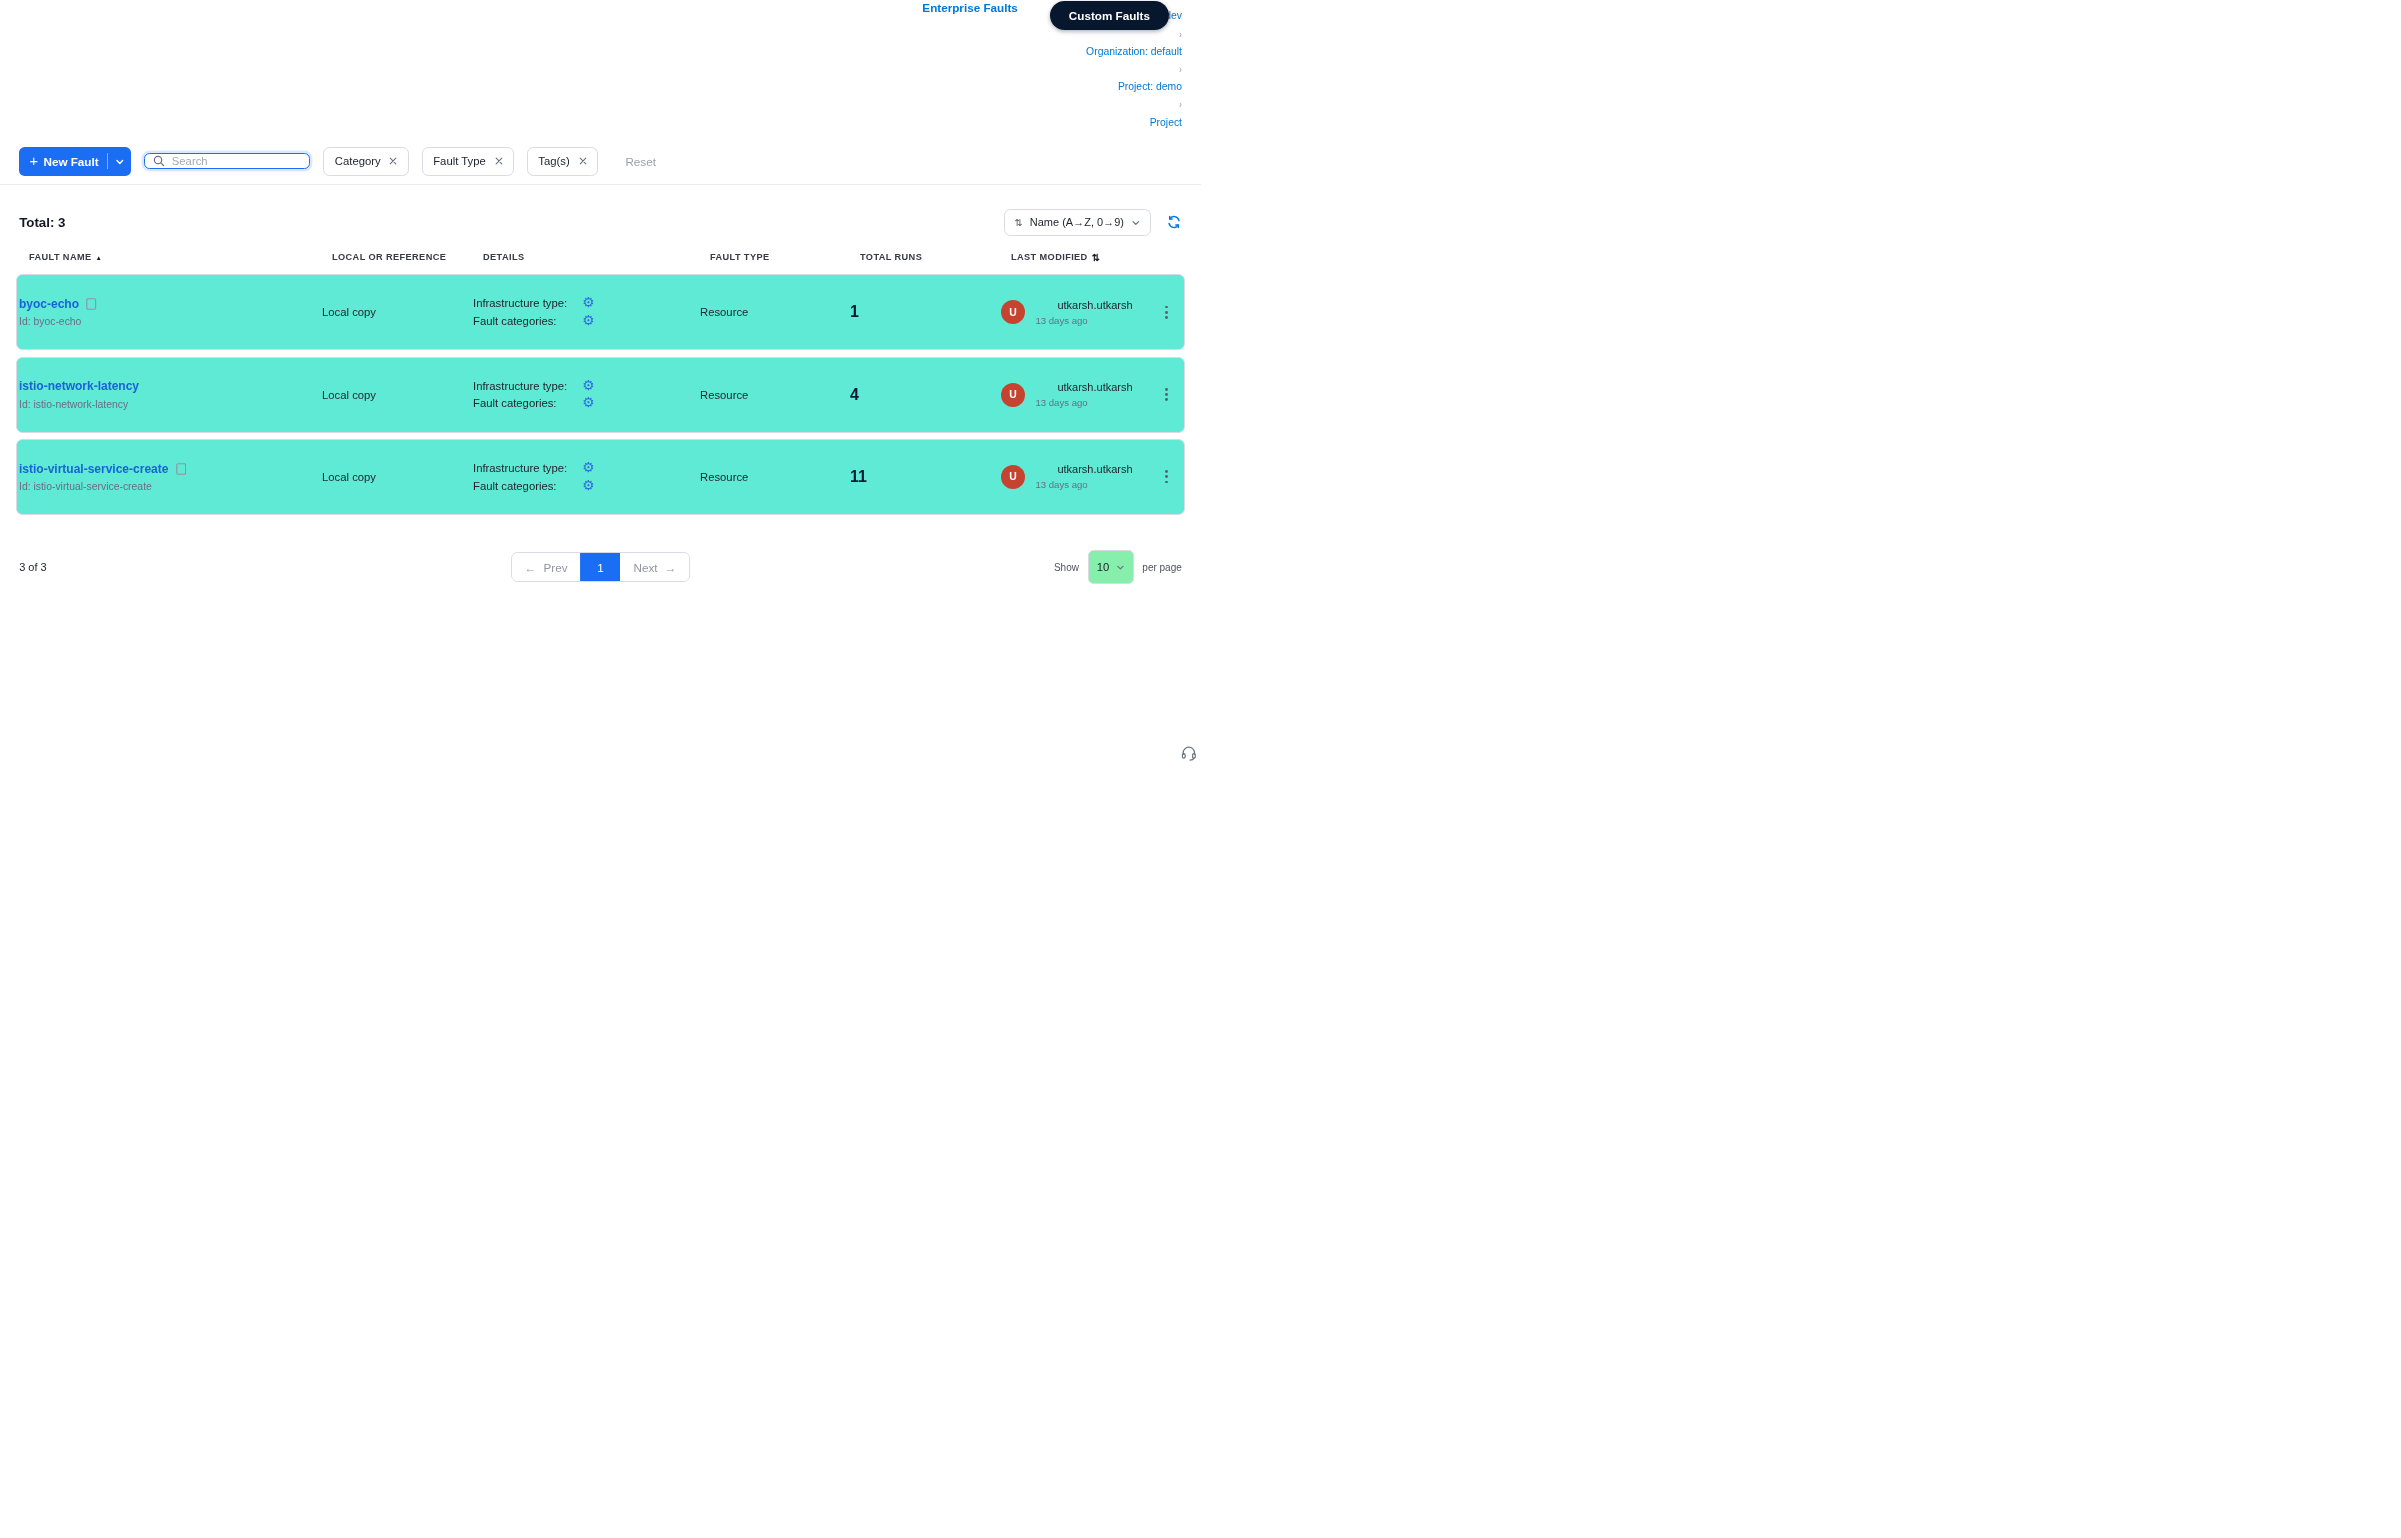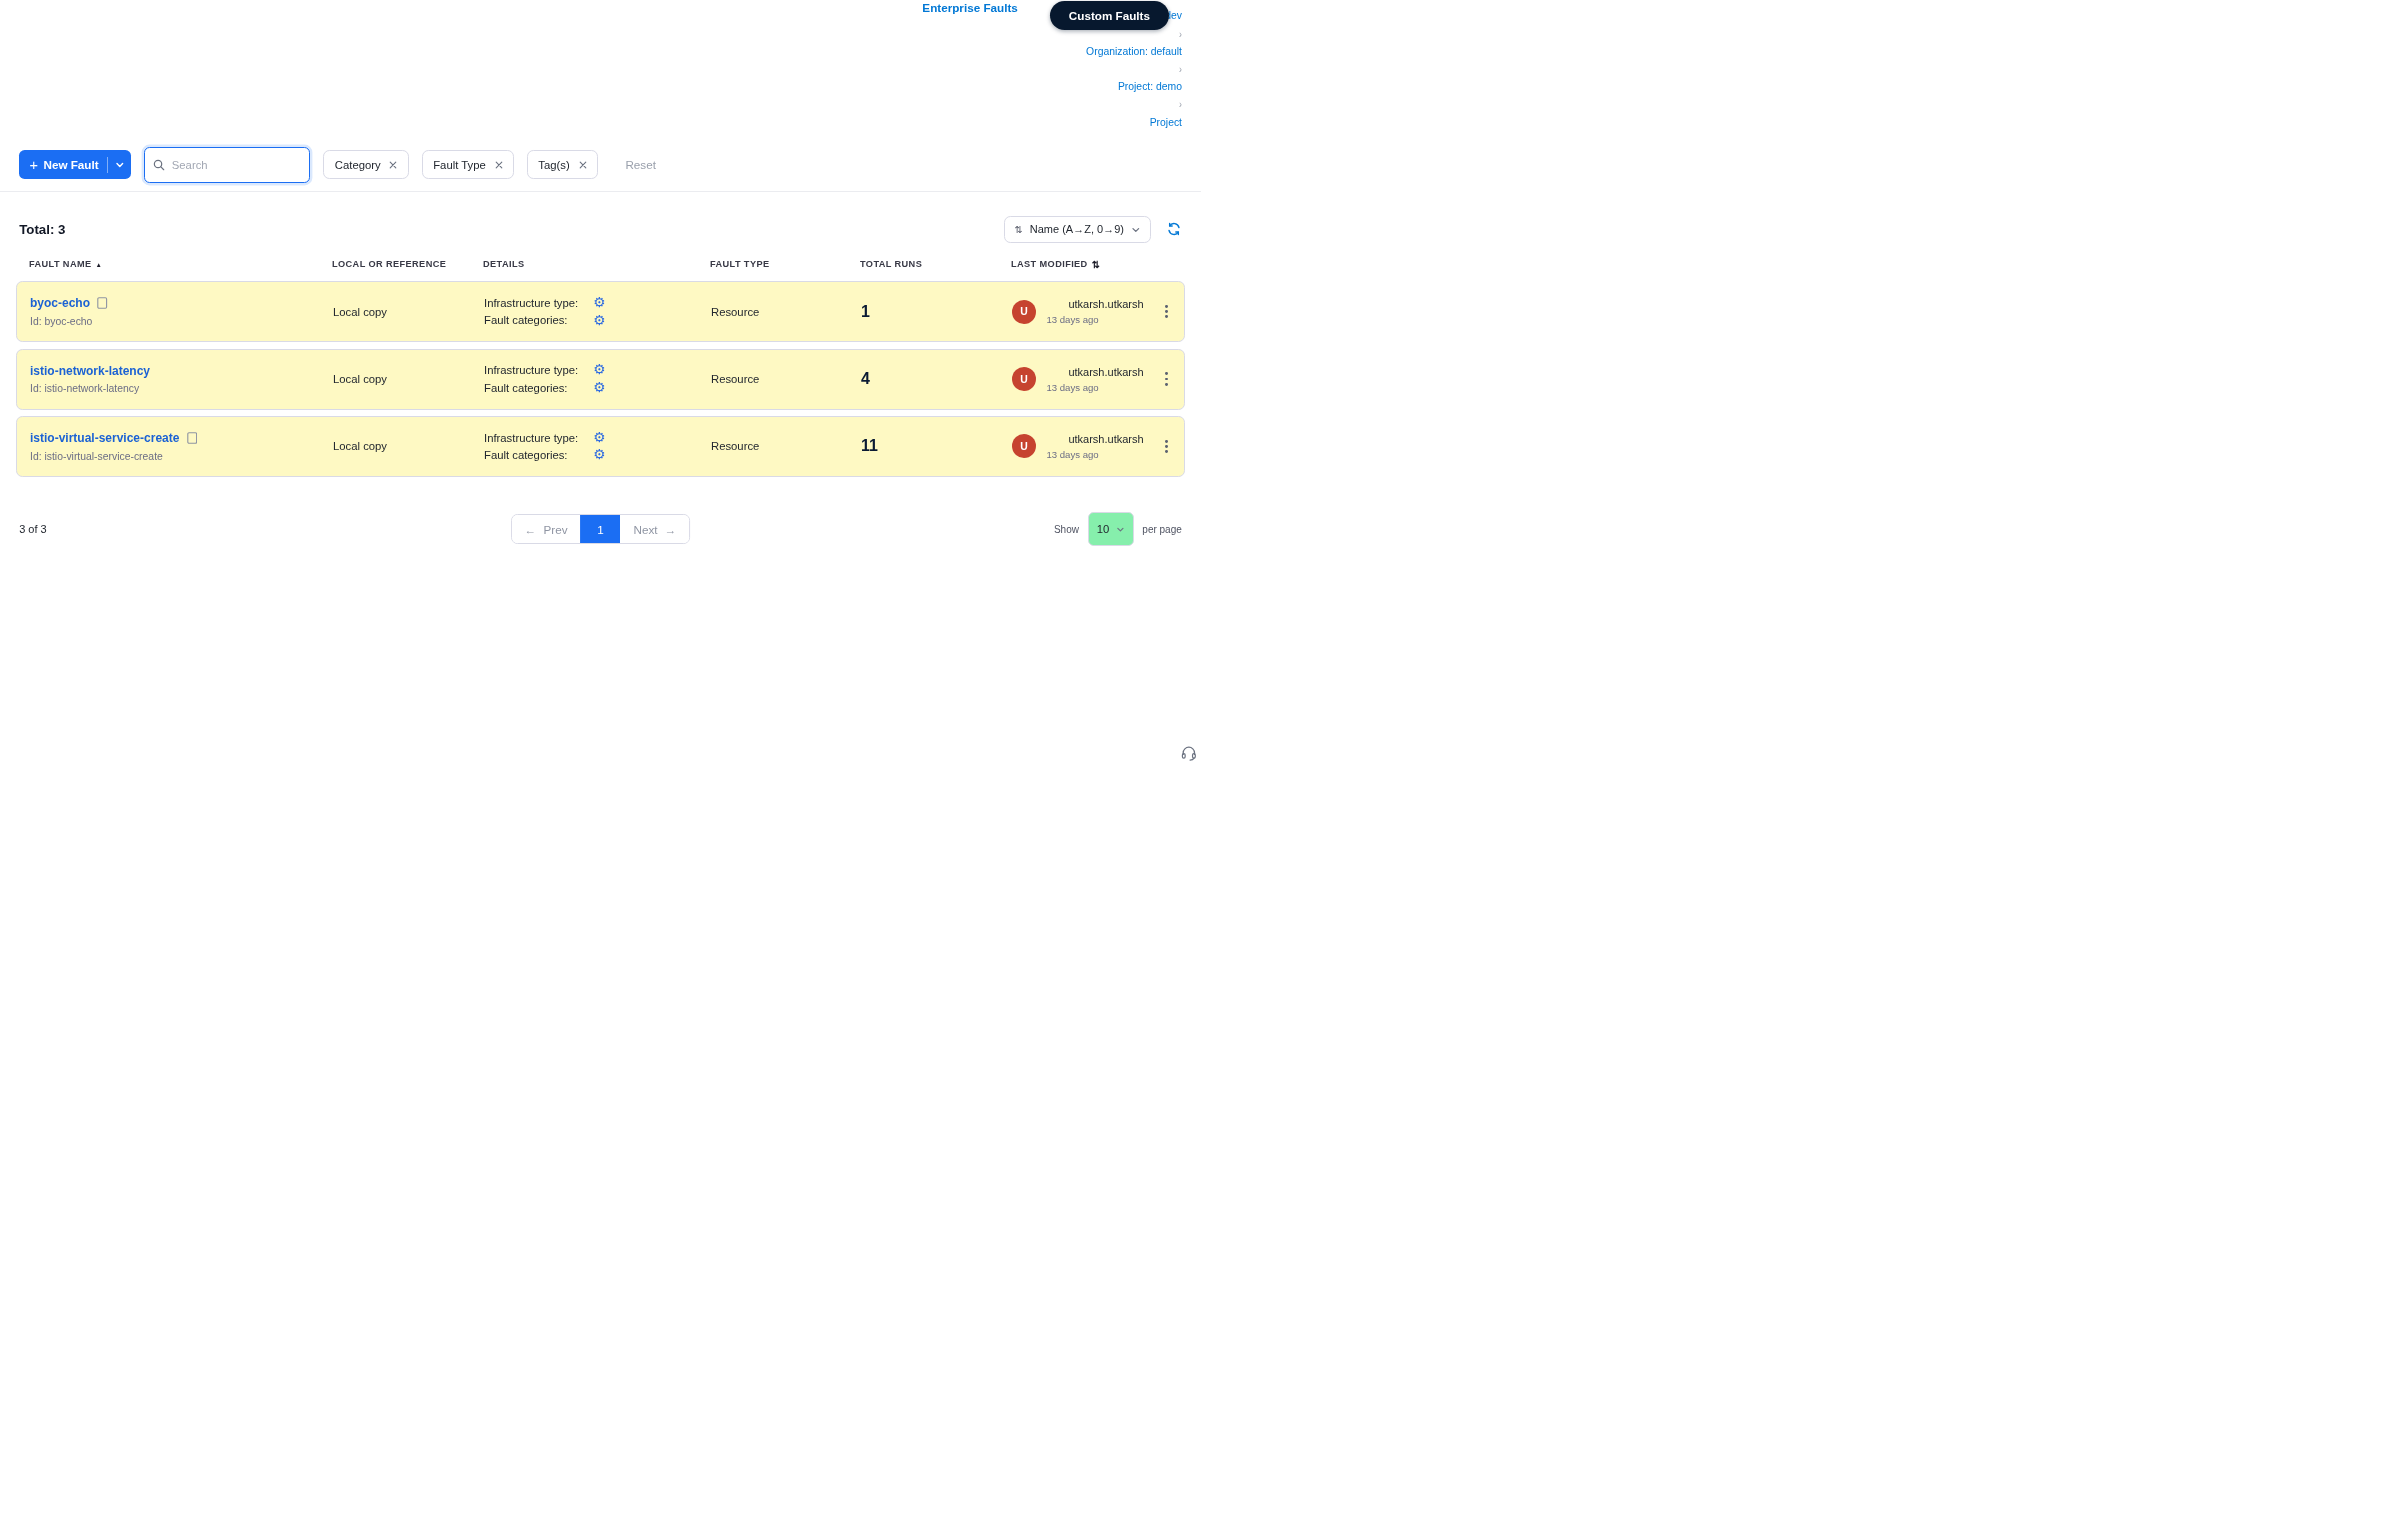--- a/index.html
+++ b/index.html
@@ -36,21 +36,21 @@
     padding:8px 19px;font-size:11.7px;font-weight:600;cursor:pointer;
     box-shadow:0 1.6px 4px rgba(7,24,46,.35);font-family:inherit;}
 
   
   .toolbar{display:flex;align-items:center;gap:13px;padding:8px 19px;border-bottom:0.8px solid var(--divider);}
   .new-fault-btn{display:flex;align-items:center;gap:5.6px;background:var(--primary);color:#fff;
     border:none;border-radius:5.6px;height:29px;padding:0 6.4px 0 10.4px;font-size:11.7px;font-weight:700;
     cursor:pointer;font-family:inherit;}
   .new-fault-btn .plus{font-size:14.5px;font-weight:400;line-height:1;}
   .btn-split{width:0.8px;height:16px;background:rgba(255,255,255,.45);margin:0 2.4px;}
-  .search-box{display:flex;align-items:center;gap:6.4px;width:166px;height:36px;background:#fff;
+  .search-box{display:flex;align-items:center;gap:6.4px;width:166px;height:16px;background:#fff;
     border:0.8px solid var(--primary);border-radius:5.6px;padding:0 8px;
     box-shadow:0 0 0 2.4px rgba(27,110,243,.16);}
   .search-box input{border:none;outline:none;font-size:11.3px;width:100%;font-family:inherit;color:var(--text);}
   .search-box input::placeholder{color:#a2a7b3;}
   .filter-pill{display:flex;align-items:center;gap:8.8px;border:0.8px solid var(--border);background:#fff;
     border-radius:6.4px;height:29px;padding:0 10.4px;font-size:11.3px;color:var(--text);cursor:pointer;}
   .pill-x{display:flex;align-items:center;}
   .reset-link{color:#9aa0ac;font-size:11.7px;font-weight:500;margin-left:14.5px;cursor:pointer;}
 
   
@@ -63,22 +63,22 @@
   .sort-select .updown{font-size:9.6px;color:#4f5362;}
   .refresh-btn{background:none;border:none;cursor:pointer;display:flex;align-items:center;padding:0;}
 
   
   .grid-cols{display:grid;grid-template-columns:303px 151px 227px 150px 151px 1fr 35px;align-items:center;}
   .table-head{padding:0 13px;margin-bottom:11.3px;}
   .th{font-size:9.2px;font-weight:700;letter-spacing:0.4px;color:#383946;display:flex;align-items:center;gap:4px;}
   .th .sort-asc{font-size:6.4px;color:#1c1c28;}
   .th .sort-updown{font-size:9.6px;color:#1c1c28;}
 
-  .fault-card{border:0.8px solid var(--border);border-radius:6.4px;background:#fef9c3;height:61px;
-    padding-left:13px;margin-bottom:6.4px;}
+  .fault-card{border:0.8px solid var(--border);border-radius:6.4px;background:#5eead4;height:76px;
+    padding-left:2px;margin-bottom:6.4px;}
   .name-cell .name-line{display:flex;align-items:center;gap:7.2px;}
   .fault-name{color:var(--name-link);font-size:12px;font-weight:700;cursor:pointer;text-decoration:none;}
   .fault-id{font-size:10.4px;color:var(--text-dim);margin-top:5.6px;}
   .local-cell{font-size:11.3px;color:var(--text);}
   .details-cell{font-size:11.3px;color:var(--text);}
   .details-line{display:flex;align-items:center;margin:1.6px 0;line-height:16px;}
   .details-line .dlabel{width:98px;display:inline-block;}
   .gear-icon{color:#2f6ce0;font-size:13.7px;line-height:1;margin-left:11.3px;}
   .ftype-cell{font-size:11.3px;color:var(--text);}
   .runs-cell{font-size:16px;font-weight:700;color:#0b1b33;}

